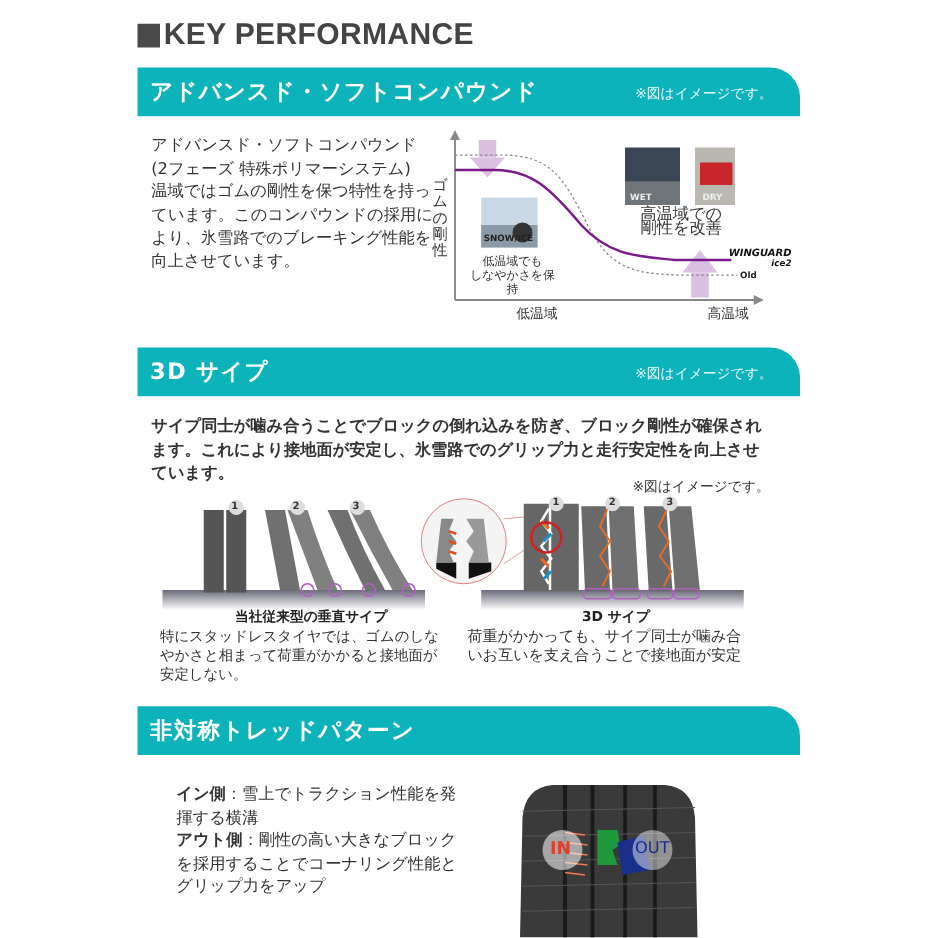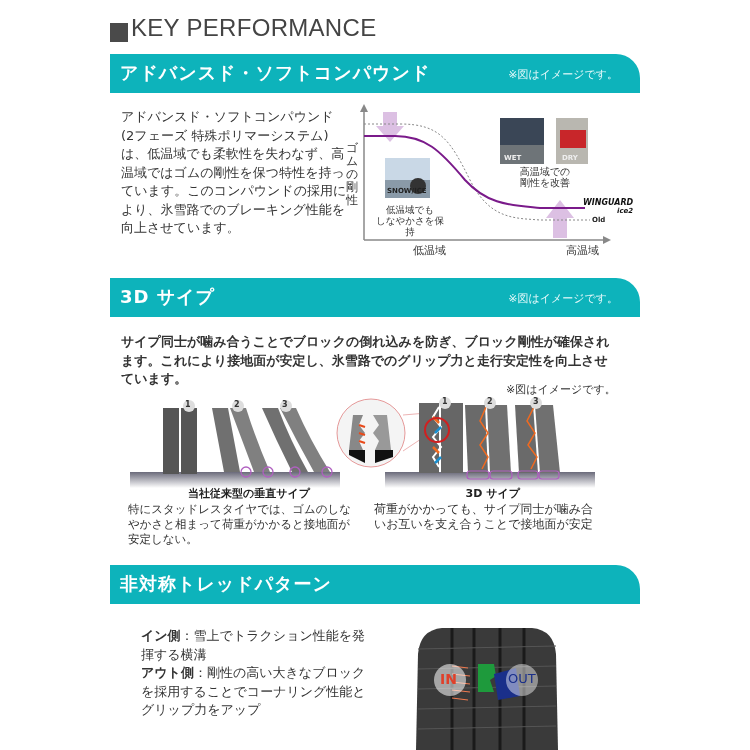--- a/index.html
+++ b/index.html
@@ -1,18 +1,18 @@
 <!DOCTYPE html>
 <html><head>
 <meta charset="utf-8">
 <style>
   html,body{margin:0;padding:0;background:#ffffff;}
   body{width:750px;height:750px;position:relative;overflow:hidden;font-family:"DejaVu Sans",sans-serif;color:#3a3a3a;}
   .page{position:absolute;left:0;top:0;width:750px;height:750px;}
-  .key-title{position:absolute;left:110px;top:14px;font-family:"Liberation Sans",sans-serif;font-weight:normal;font-size:24px;color:#444;letter-spacing:0.3px;display:flex;align-items:flex-end;}
+  .key-title{position:absolute;left:110px;top:14px;font-family:"Liberation Sans",sans-serif;font-weight:bold;font-size:24px;color:#444;letter-spacing:0.3px;display:flex;align-items:center;}
   .key-title .sq{display:inline-block;width:18px;height:19px;background:#4a4a4a;margin-right:3px;}
   .bar{position:absolute;left:110px;width:530px;height:39px;background:#0db3bb;border-top-right-radius:24px;color:#fff;}
   .bar .bt{position:absolute;left:10px;top:7px;font-size:18px;font-weight:bold;letter-spacing:1px;}
   .bar .note{position:absolute;right:22px;top:13px;font-size:11px;color:#e8fafb;}
   .body-text{position:absolute;font-size:13px;line-height:18.5px;color:#333;}
   .small{font-size:11px;line-height:15px;color:#333;}
   .caption-b{font-weight:bold;font-size:11px;color:#222;text-align:right;}
   svg{position:absolute;overflow:visible;}
 </style>
 </head>
@@ -26,21 +26,20 @@
   </div>
 
   <div class="bar" style="top:54px;">
     <span class="bt">アドバンスド・ソフトコンパウンド</span>
     <span class="note">※図はイメージです。</span>
   </div>
 
   <div class="body-text" style="left:121px;top:108px;">
     <div>アドバンスド・ソフトコンパウンド</div>
     <div>(2フェーズ 特殊ポリマーシステム)</div>
-    <div>は、低温域でも柔軟性を失わなず、高</div>
     <div>温域ではゴムの剛性を保つ特性を持っ</div>
     <div>ています。このコンパウンドの採用に</div>
     <div>より、氷雪路でのブレーキング性能を</div>
     <div>向上させています。</div>
   </div>
 
   <div style="position:absolute;left:340px;top:100px;width:280px;height:160px;">
     <svg width="280" height="160">
 
       <line x1="24" y1="140" x2="24" y2="10" stroke="#888" stroke-width="1.5"></line>
@@ -68,21 +67,21 @@
       <rect x="220" y="30" width="26" height="18" fill="#c8262a"></rect>
     </svg>
     <div style="position:absolute;left:6px;top:42px;width:12px;font-size:12px;line-height:13px;color:#333;">ゴムの剛性</div>
     <div style="position:absolute;left:47px;top:87px;font-size:7px;font-weight:bold;color:#222;">SNOW/ICE</div>
     <div class="small" style="position:absolute;left:32px;top:104px;width:76px;text-align:center;font-size:9.5px;line-height:11px;">
       <div>低温域でも</div>
       <div>しなやかさを保持</div>
     </div>
     <div style="position:absolute;left:164px;top:54px;font-size:7px;font-weight:bold;color:#eee;">WET</div>
     <div style="position:absolute;left:222px;top:54px;font-size:7px;font-weight:bold;color:#eee;">DRY</div>
-    <div class="small" style="position:absolute;left:170px;top:66px;width:70px;text-align:center;font-size:10px;line-height:11px;">
+    <div class="small" style="position:absolute;left:170px;top:66px;width:70px;text-align:center;font-size:13px;line-height:11px;">
       <div>高温域での</div>
       <div>剛性を改善</div>
     </div>
     <div style="position:absolute;left:243px;top:98px;font-size:8px;font-weight:bold;font-style:italic;color:#111;">
       <div>WINGUARD</div>
       <div style="text-align:right;font-size:7px;">ice2</div>
     </div>
     <div style="position:absolute;left:252px;top:116px;font-size:7px;font-weight:bold;color:#222;">Old</div>
     <div style="position:absolute;left:25px;top:143px;font-size:11px;color:#333;margin-left:48px;">低温域</div>
     <div style="position:absolute;left:226px;top:143px;font-size:11px;color:#333;">高温域</div>

